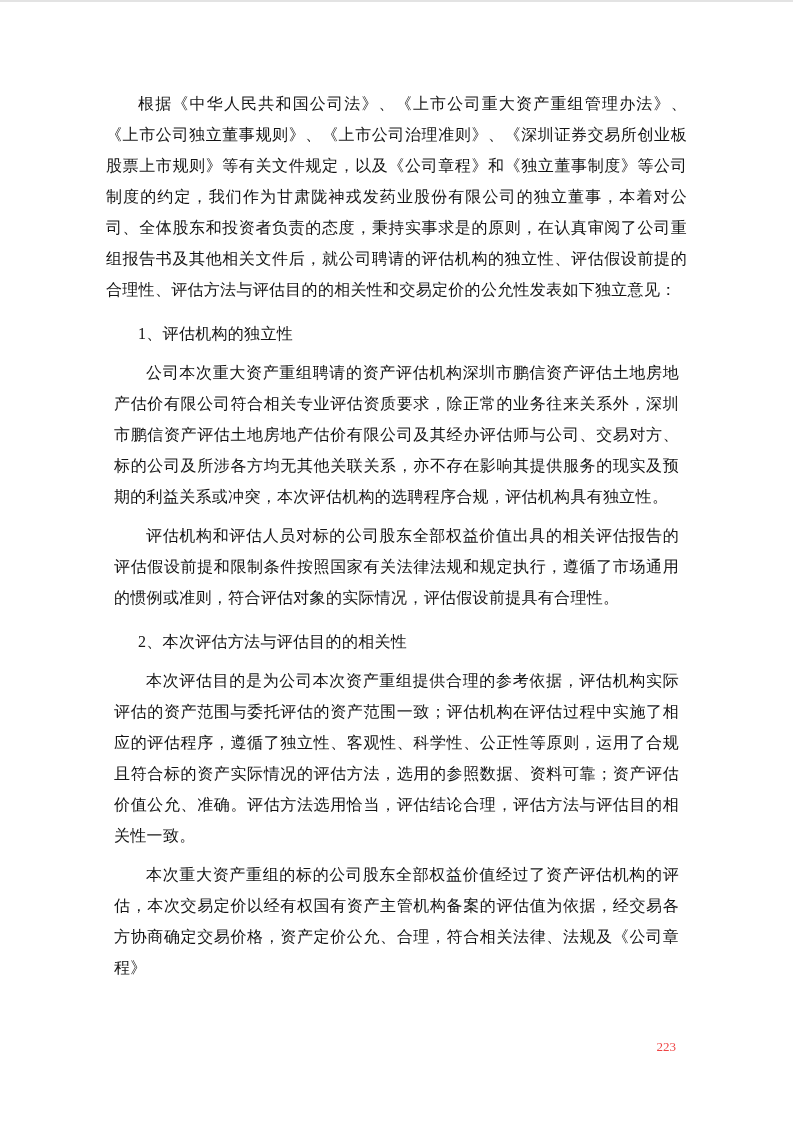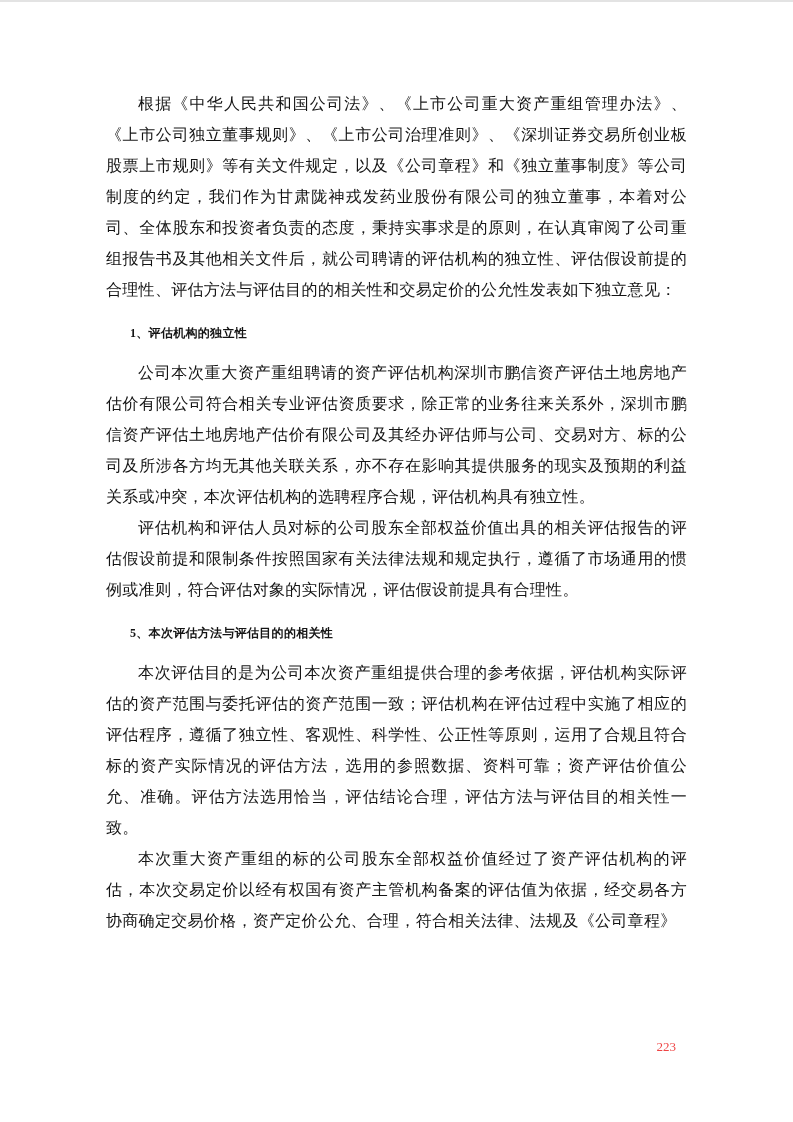--- a/index.html
+++ b/index.html
@@ -28,28 +28,28 @@
     line-height: 31px;
     text-align: justify;
   }
   .para {
     margin: 0;
     text-indent: 2em;
     letter-spacing: 0.3px;
   }
   .section-heading {
     margin: 13px 0 8px 0;
-    font-size: 12px;
-    font-weight: bold;
+    font-size: 16px;
+    font-weight: normal;
     line-height: 31px;
     text-indent: 2em;
     letter-spacing: 0.3px;
   }
   .section-body {
-    margin: 0;
+    margin: 8px;
     text-indent: 2em;
     letter-spacing: 0.3px;
   }
   .page-number {
     position: absolute;
     right: 117px;
     top: 1036px;
     font-size: 13px;
     line-height: 18px;
     color: #ef4444;
@@ -62,21 +62,21 @@
 
   <div class="content">
 
     <p class="para">根据《中华人民共和国公司法》、《上市公司重大资产重组管理办法》、《上市公司独立董事规则》、《上市公司治理准则》、《深圳证券交易所创业板股票上市规则》等有关文件规定，以及《公司章程》和《独立董事制度》等公司制度的约定，我们作为甘肃陇神戎发药业股份有限公司的独立董事，本着对公司、全体股东和投资者负责的态度，秉持实事求是的原则，在认真审阅了公司重组报告书及其他相关文件后，就公司聘请的评估机构的独立性、评估假设前提的合理性、评估方法与评估目的的相关性和交易定价的公允性发表如下独立意见：</p>
 
     <h2 class="section-heading">1、评估机构的独立性</h2>
     <p class="section-body">公司本次重大资产重组聘请的资产评估机构深圳市鹏信资产评估土地房地产估价有限公司符合相关专业评估资质要求，除正常的业务往来关系外，深圳市鹏信资产评估土地房地产估价有限公司及其经办评估师与公司、交易对方、标的公司及所涉各方均无其他关联关系，亦不存在影响其提供服务的现实及预期的利益关系或冲突，本次评估机构的选聘程序合规，评估机构具有独立性。</p>
 
     <p class="section-body">评估机构和评估人员对标的公司股东全部权益价值出具的相关评估报告的评估假设前提和限制条件按照国家有关法律法规和规定执行，遵循了市场通用的惯例或准则，符合评估对象的实际情况，评估假设前提具有合理性。</p>
 
-    <h2 class="section-heading">5、本次评估方法与评估目的的相关性</h2>
+    <h2 class="section-heading">2、本次评估方法与评估目的的相关性</h2>
     <p class="section-body">本次评估目的是为公司本次资产重组提供合理的参考依据，评估机构实际评估的资产范围与委托评估的资产范围一致；评估机构在评估过程中实施了相应的评估程序，遵循了独立性、客观性、科学性、公正性等原则，运用了合规且符合标的资产实际情况的评估方法，选用的参照数据、资料可靠；资产评估价值公允、准确。评估方法选用恰当，评估结论合理，评估方法与评估目的相关性一致。</p>
 
     <p class="section-body">本次重大资产重组的标的公司股东全部权益价值经过了资产评估机构的评估，本次交易定价以经有权国有资产主管机构备案的评估值为依据，经交易各方协商确定交易价格，资产定价公允、合理，符合相关法律、法规及《公司章程》</p>
 
   </div>
 
   <div class="page-number">223</div>
 
 </div>
 

